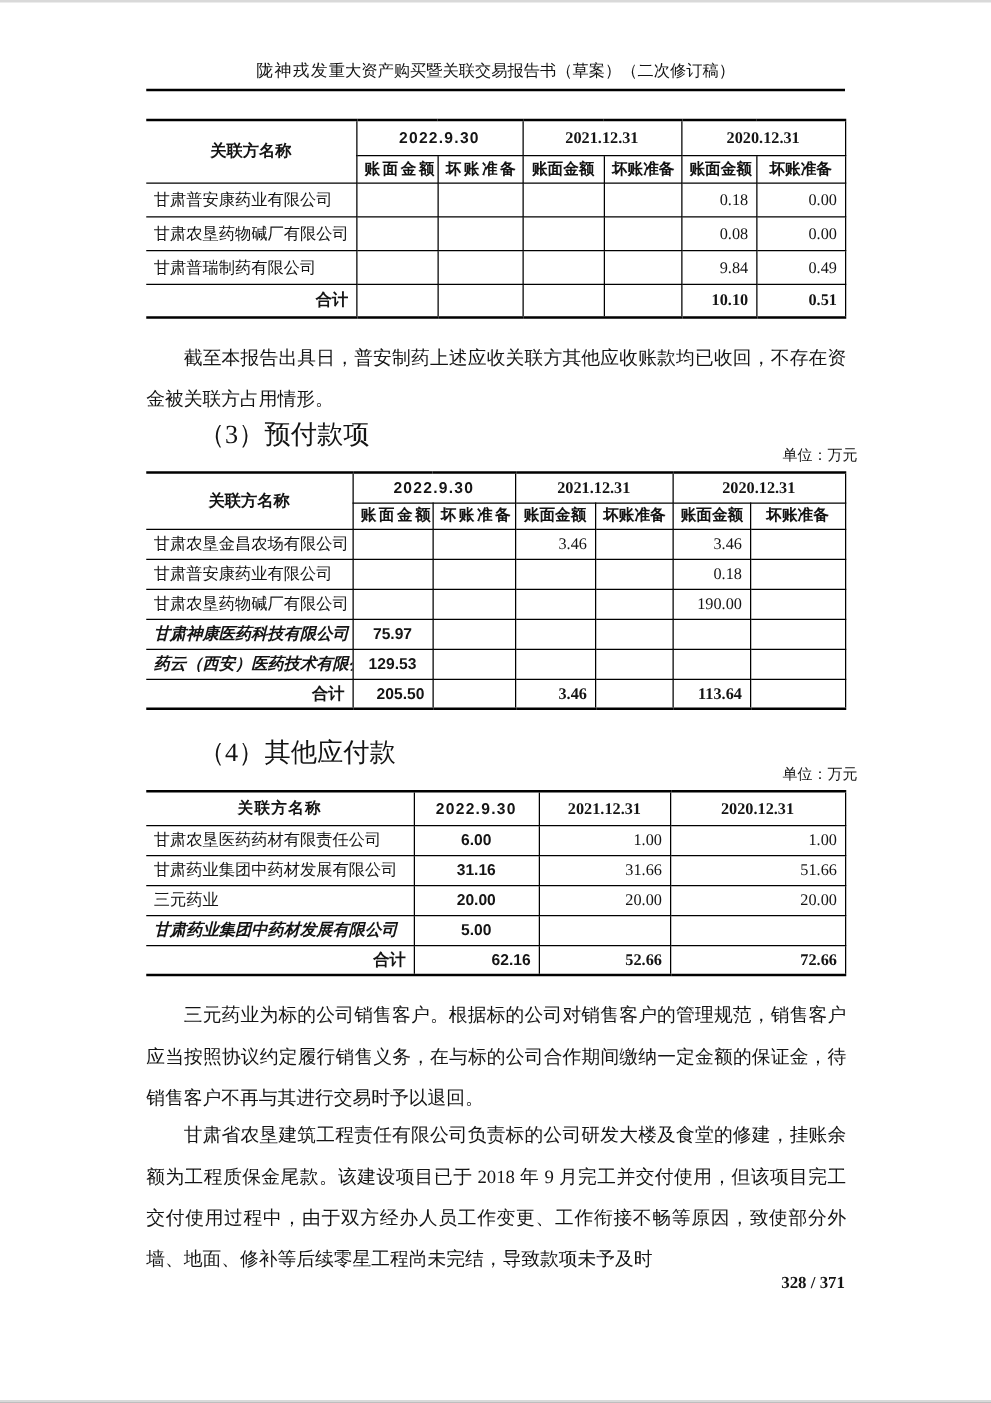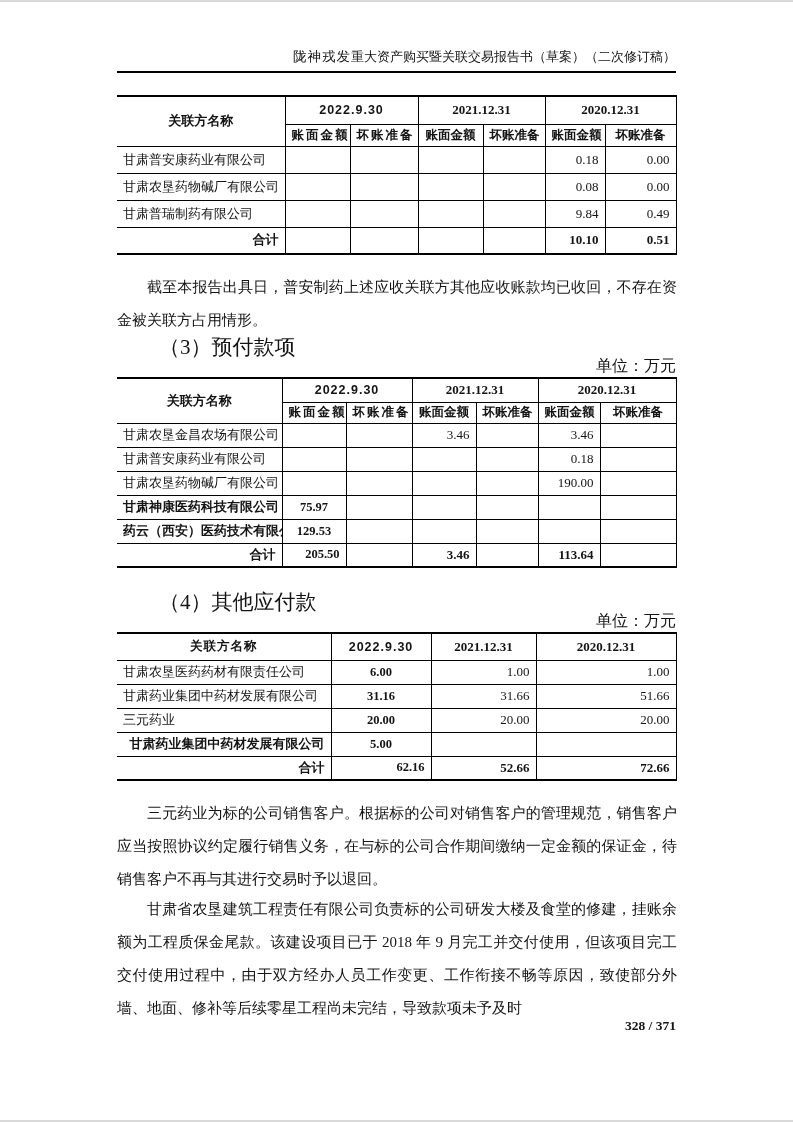--- a/index.html
+++ b/index.html
@@ -13,21 +13,21 @@
     color: #141414;
     overflow: hidden;
   }
   .edge-line { position:absolute; left:0; width:100%; height:2px; background:#d9d9d9; }
   .edge-top { top:0; }
   .edge-bottom { bottom:0; }
 
   
   .doc-header {
     position:absolute; left:117px; top:48px; width:559px;
-    display:flex; justify-content:flex-end; align-items:flex-end;
+    display:flex; justify-content:center; align-items:flex-end;
     border-bottom:2px solid #000; padding-bottom:5px;
     font-size:13.5px;
   }
   .doc-header .hdr-left { letter-spacing:1px; }
   .doc-header .hdr-right { font-size:13px; }
 
   
   table.fin {
     position:absolute; left:117px; width:559px;
     border-collapse:collapse; table-layout:fixed;
@@ -43,22 +43,22 @@
   table.fin tr.last > *  { border-bottom:2.5px solid #000;text-align:right; }
   table.fin th { font-weight:bold; text-align:center; }
   .date-sans { font-family:"Liberation Sans","DejaVu Sans",sans-serif; font-size:12.5px; letter-spacing:1px; }
   .sub-hd { font-size:12.5px; }
   .sub-hd.ls { letter-spacing:2px; }
   td.name { text-align:left; }
   td.val  { text-align:right; padding-right:8px; }
   td.val-c { text-align:center; }
   td.total-label { text-align:center; font-weight:bold; }
   tr.total td { font-weight:bold; }
-  td.kai, tr.kai td.name { font-weight:bold;text-align:right; }
-  .num-sans { font-family:Liberation Serif, serif; font-weight:bold; font-size:12.5px; }
+  td.kai, tr.kai td.name { font-style:italic; font-weight:bold; }
+  .num-sans { font-family:Liberation Sans, sans-serif; font-weight:bold; font-size:12.5px; }
 
   #table-receivables .hrow1 > * { height:28px; }
   #table-receivables .hrow2 > * { height:22px; }
   #table-receivables tbody td { height:27px; }
 
   #table-prepayments .hrow1 > * { height:24px; }
   #table-prepayments .hrow2 > * { height:21px; }
   #table-prepayments tbody td { height:24px; }
 
   #table-payables thead th { height:27px; }
@@ -68,22 +68,22 @@
   .para {
     position:absolute; left:117px; width:560px;
     font-size:15px; line-height:33px;
     text-align:justify; text-indent:2em;
   }
   .sub-heading {
     position:absolute; left:117px; width:559px;
     font-size:21px; text-indent:2em;
   }
   .unit-label {
-    position:absolute; right:117px;
-    font-size:16px;
+    position:absolute; right:107px;
+    font-size:12px;
     margin-left:24px;
   }
   .page-footer {
     position:absolute; right:117px; top:1018px;
     font-size:13.5px; font-weight:bold;
   }
 </style>
 </head>
 <body>
 

